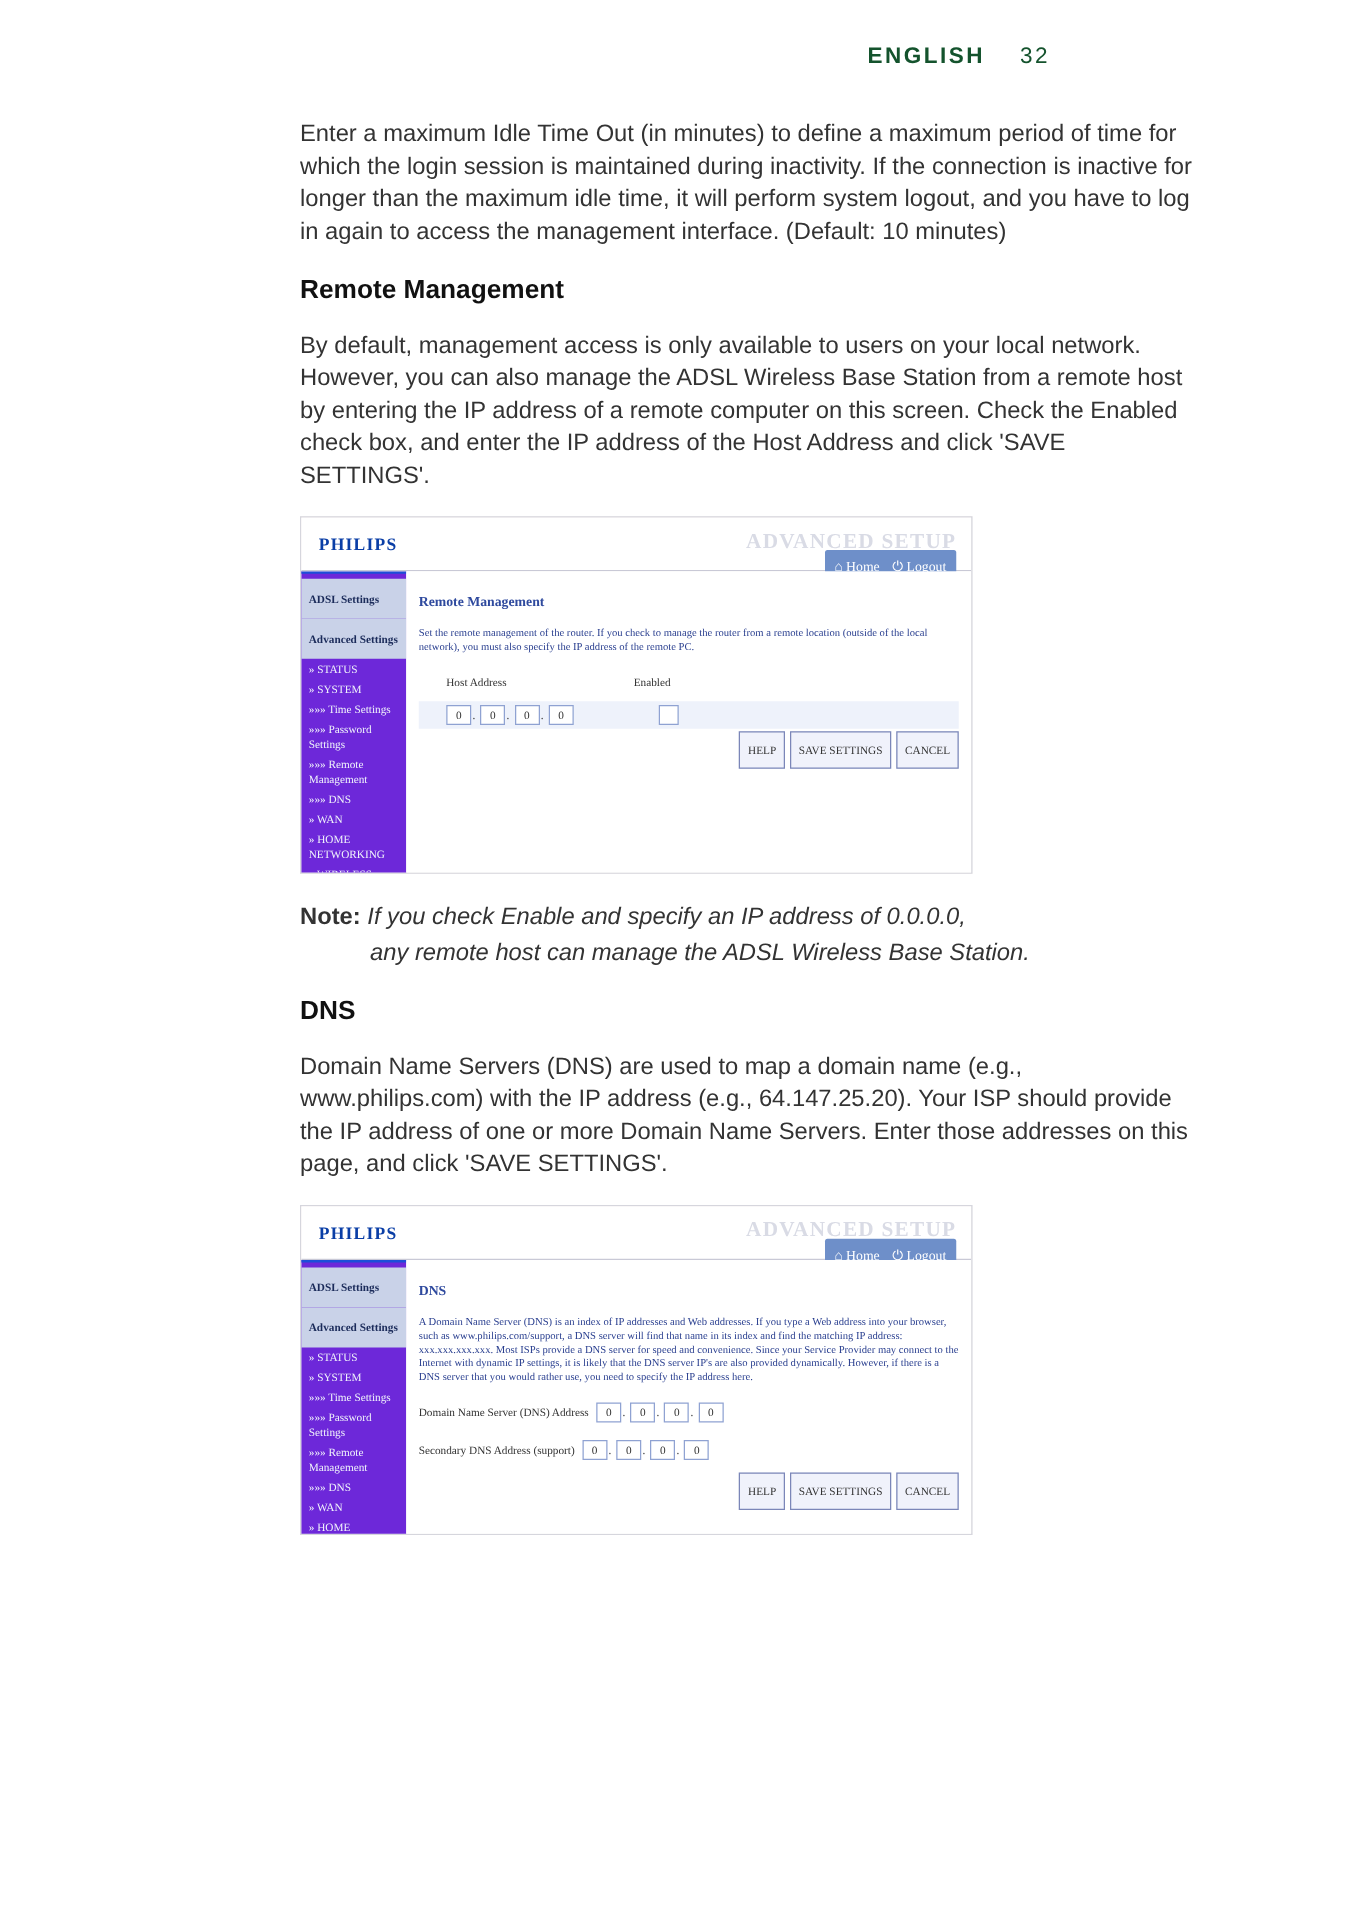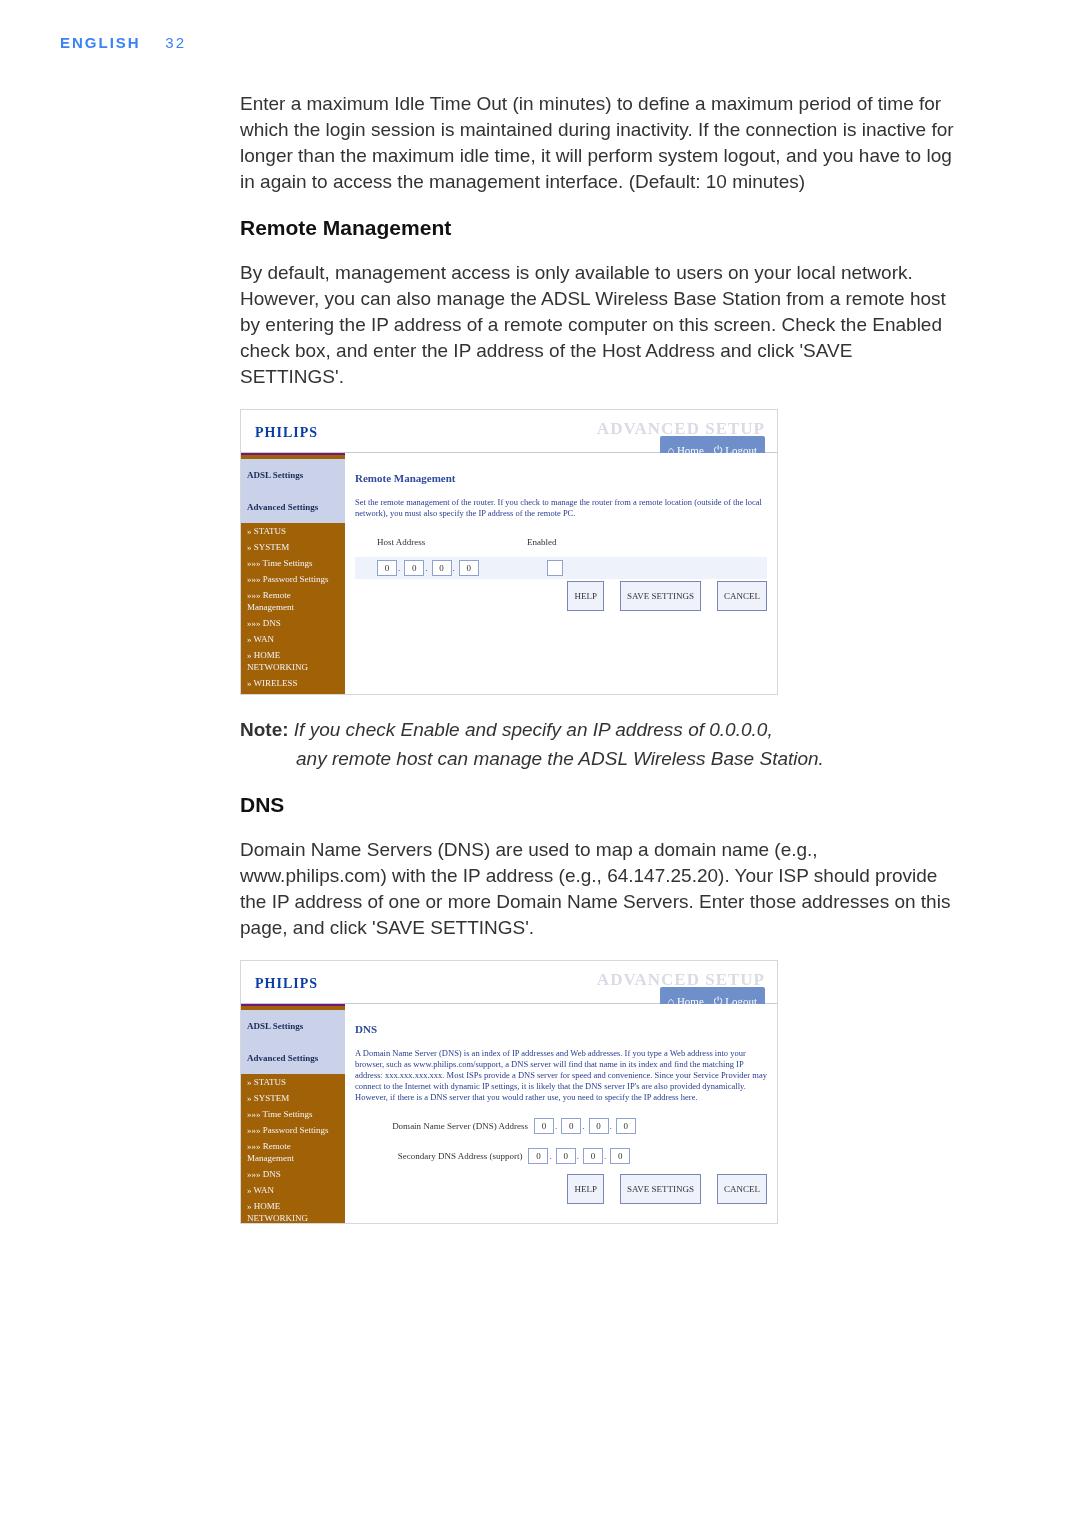--- a/index.html
+++ b/index.html
@@ -1,52 +1,52 @@
 <!DOCTYPE html>
 <html><head>
 <meta charset="utf-8">
 <style>
   html, body { margin: 0; padding: 0; background: #fff; }
   body { width: 1080px; height: 1529px; font-family: "Gill Sans", "Gill Sans MT", "Helvetica Neue", Arial, sans-serif; color: #222; position: relative; }
   .page { position: absolute; left: 60px; top: 0; width: 960px; height: 1529px; padding-top: 34px; }
-  .header { font-size: 15px; letter-spacing: 2px; color: #3b82f6; padding-right: 180px; }
+  .header { text-align: right; font-size: 18px; letter-spacing: 2px; color: #14532d; padding-right: 180px; }
   .header .bold { font-weight: 700; }
   .content { margin-left: 180px; margin-right: 60px; margin-top: 40px; font-size: 19px; line-height: 26px; color: #333; }
   h2.sec { font-size: 21px; font-weight: 700; margin: 20px 0 4px 0; color: #111; }
   .note-line { font-style: italic; margin-top: 22px; }
   .note-line .bold { font-style: normal; font-weight: 700; }
   .indent { margin-left: 56px; font-style: italic; }
   .screenshot { width: 536px; height: 284px; background: #f8f5f5; border: 1px solid #d6d6dd; margin-top: 10px; position: relative; font-family: Liberation Serif, serif; font-size: 9px; color: #7a7aa6; overflow: hidden; }
   .ss-top { height: 42px; border-bottom: 1px solid #c9c9d6; background:#fff; position:relative; }
   .ss-logo { position:absolute; left:14px; top:10px; font-size:14px; font-weight:700; color:#0a3ea6; letter-spacing:1px; }
   .ss-title { position:absolute; right:12px; top:6px; font-size:17px; font-weight:700; color:#d9dbe5; letter-spacing:1px; }
   .ss-links { position:absolute; right:12px; top:26px; font-size:11px; color:#9aa6ce; background:#6e8fc9; color:#fff; padding:1px 8px; border-radius:2px; display:flex; gap:10px; }
   .ss-links span:first-child::before { content:"⌂ "; }
   .ss-links span:last-child::before { content:"⏻ "; }
   .ss-body { display:flex; height:242px; }
-  .ss-side { width:104px; background:#a16207; color:#fff; font-size:9px; padding-top:4px; border-top:2px solid #701a75; }
+  .ss-side { width:84px; background:#6d28d9; color:#fff; font-size:9px; padding-top:4px; border-top:2px solid #1d4ed8; }
   .ss-side .grp { background:#c9d2e8; color:#1b2b5a; font-weight:700; font-size:9px; padding:3px 6px; }
   .ss-side .it { padding:2px 6px; color:#f0f3fb; font-size:9px; line-height:12px; }
   .ss-main { flex:1; background:#fff; position:relative; padding:12px 10px; }
   .ss-h { color:#2f4a9e; font-weight:700; font-size:11px; margin-bottom:6px; }
   .ss-p { color:#2b4090; font-size:8.5px; line-height:11px; margin-bottom:10px; }
   .ss-row-head { display:flex; gap:0; margin-top:6px; }
   .ss-cell-h { text-align:left; font-size:9px; color:#333; }
   .ss-cell-h.ha { width:132px; margin-left:22px; }
   .ss-cell-h.en { width:80px; margin-left:18px; }
   .ss-row { background:#eef2fb; height:22px; display:flex; align-items:center; padding-left:22px; margin-top:2px; }
   .ipbox { width:18px; height:14px; margin-right:4px; border:1px solid #8fa2d2; background:#fff; font-size:9px; text-align:center; line-height:14px; color:#333; }
   .ipdot::after { content:"."; margin-right:4px; margin-left:-3px; color:#333; }
   .ss-check { width:14px; height:14px; border:1px solid #8fa2d2; background:#fff; margin-left:64px; }
-  .ss-btns { position:absolute; right:10px; display:flex; gap:16px; }
+  .ss-btns { position:absolute; right:10px; display:flex; gap:4px; }
   .ss-btn { border:1px solid #7b86b8; background:#f0f2fb; color:#333; font-size:9px; padding:1px 6px; }
   
   .ss2 .ss-body { height:220px; }
   .ss2 { height:262px; }
-  .ss-dns-row { display:flex; align-items:center; justify-content:center; margin:4px 90px 0 0; }
+  .ss-dns-row { display:flex; align-items:center; justify-content:flex-start; margin:4px 90px 0 0; }
   .ss-dns-row .lbl { font-size:9px; color:#333; margin-right:6px; }
 </style>
 </head>
 <body>
 
 <div class="page">
 
   <div class="header">
     <span class="bold">ENGLISH</span>
     &nbsp;&nbsp;

